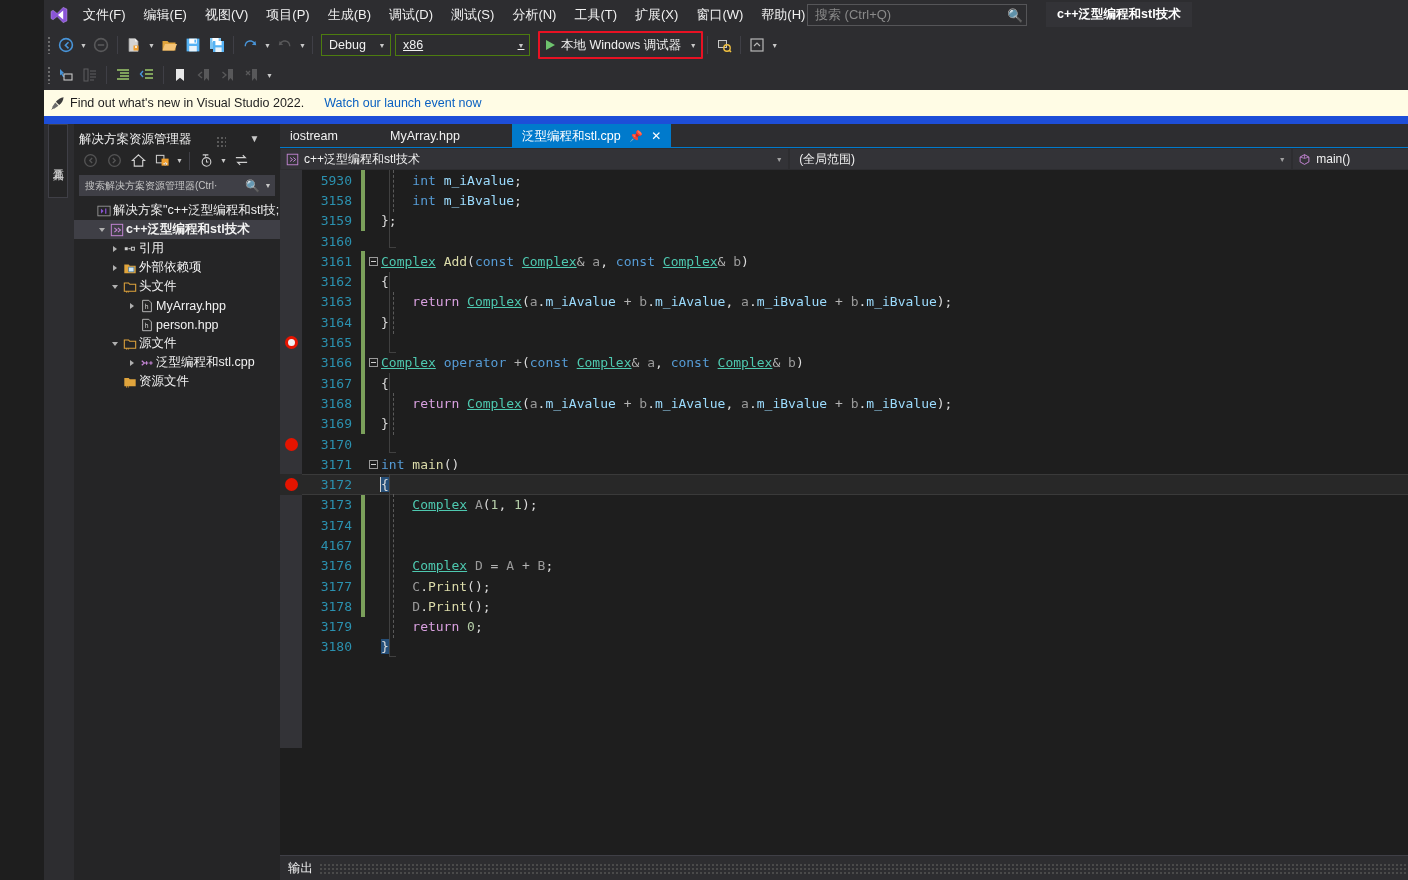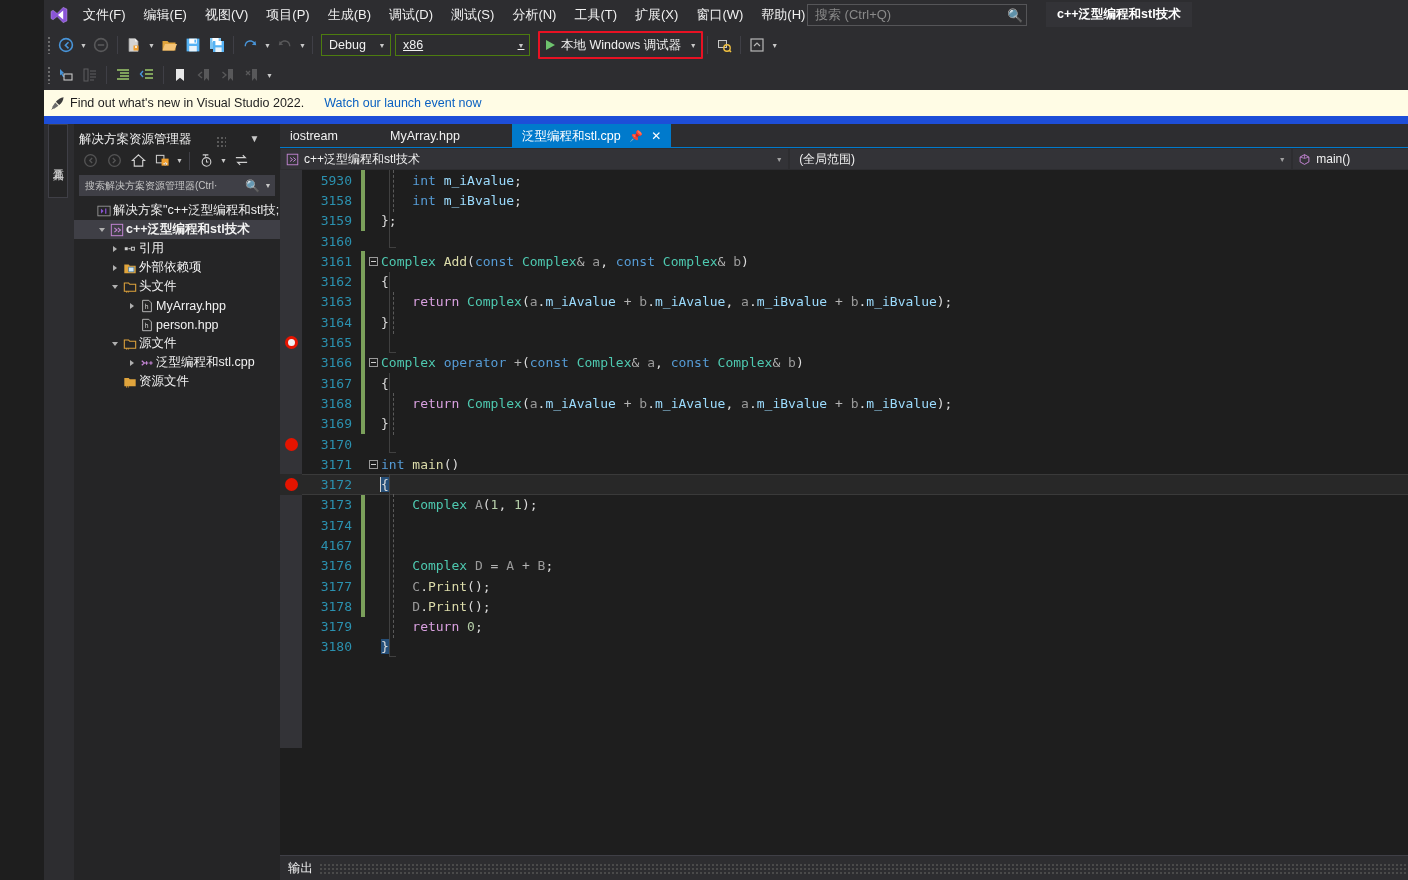--- a/index.html
+++ b/index.html
@@ -173,21 +173,21 @@
 
   
   .guides { position:absolute; left:0; top:0; width:1172px; height:678px; pointer-events:none; }
   .vline { position:absolute; width:1px; background:#404040; }
   .vline.dash { background:none; border-left:1px dashed #5a5a5a; width:0; }
   .hstub { position:absolute; height:1px; background:#404040; }
 
   
   .k  { color:#569cd6; }    
   .kp { color:#d8a0df; }    
-  .ty { color:#4ec9b0; }    
+  .ty { color:#4ec9b0;text-decoration:underline; }    
   .fn { color:#dcdcaa; }    
   .id { color:#9cdcfe; }    
   .va { color:#9a9a9a; }    
   .op { color:#b4b4b4; }    
   .pu { color:#dcdcdc; }    
   .nm { color:#b5cea8; }    
   .caret { display:inline-block; width:0; border-left:2px solid #d0d0d0; height:15px;
            vertical-align:-3px; margin:0 -1px; }
   .selblk { background:#264f78; }
 

